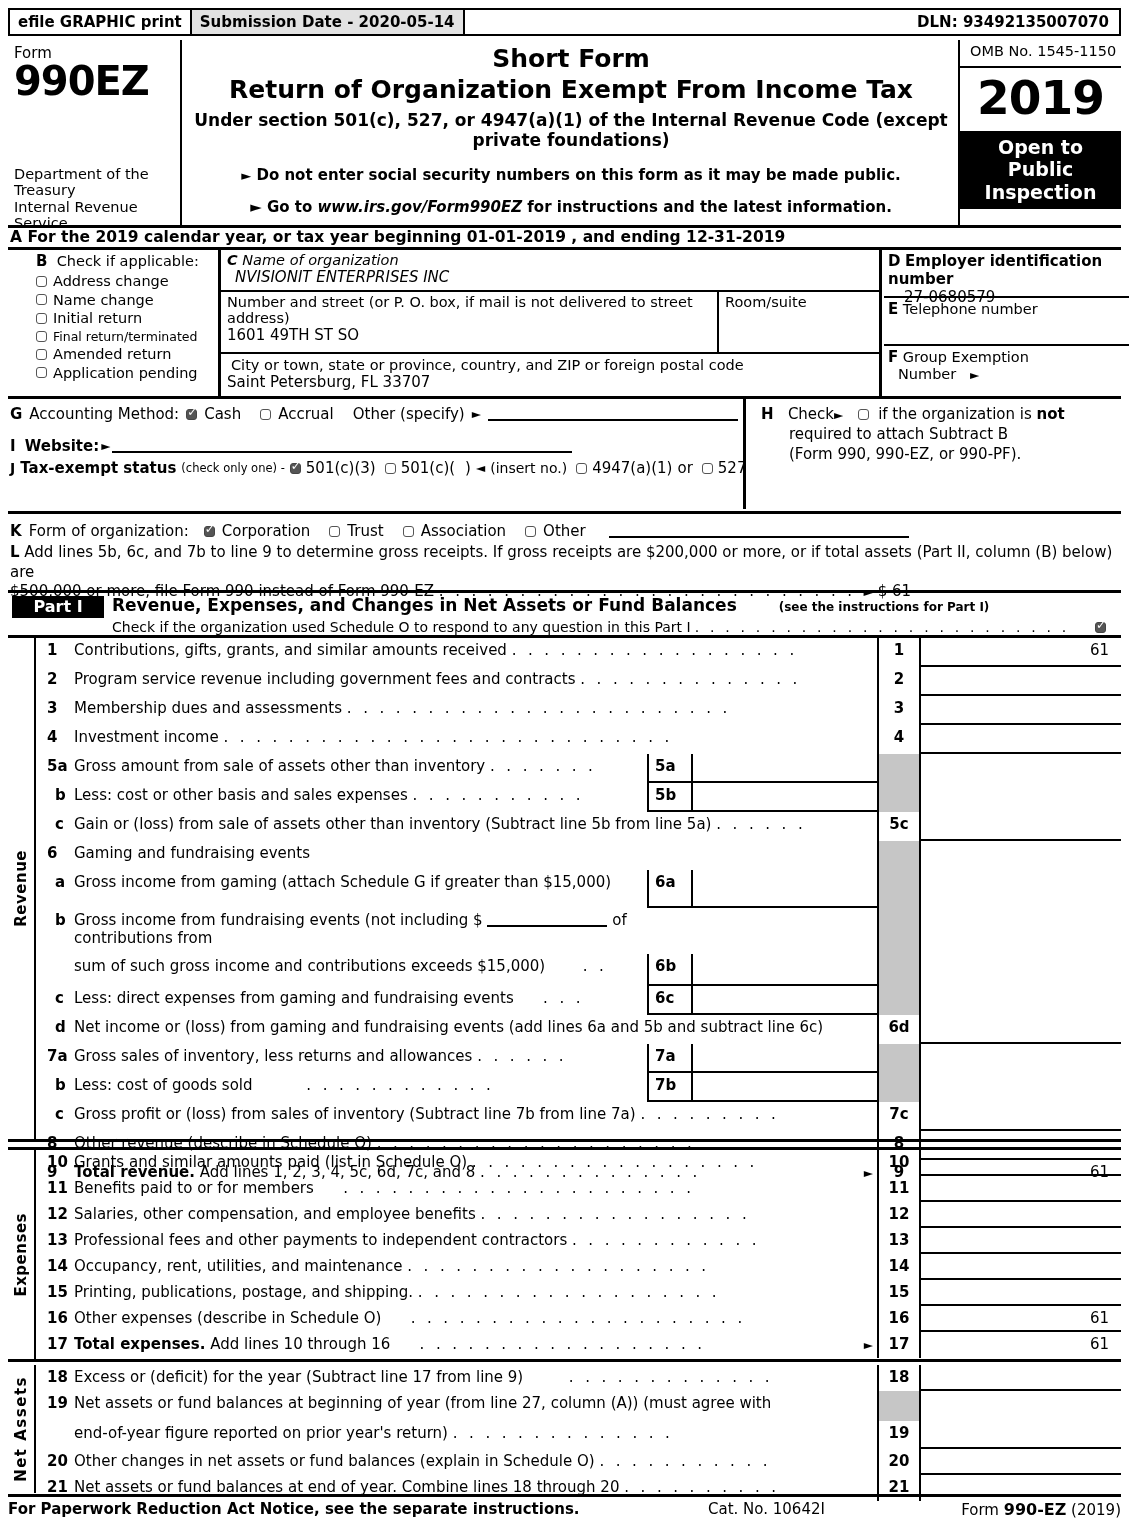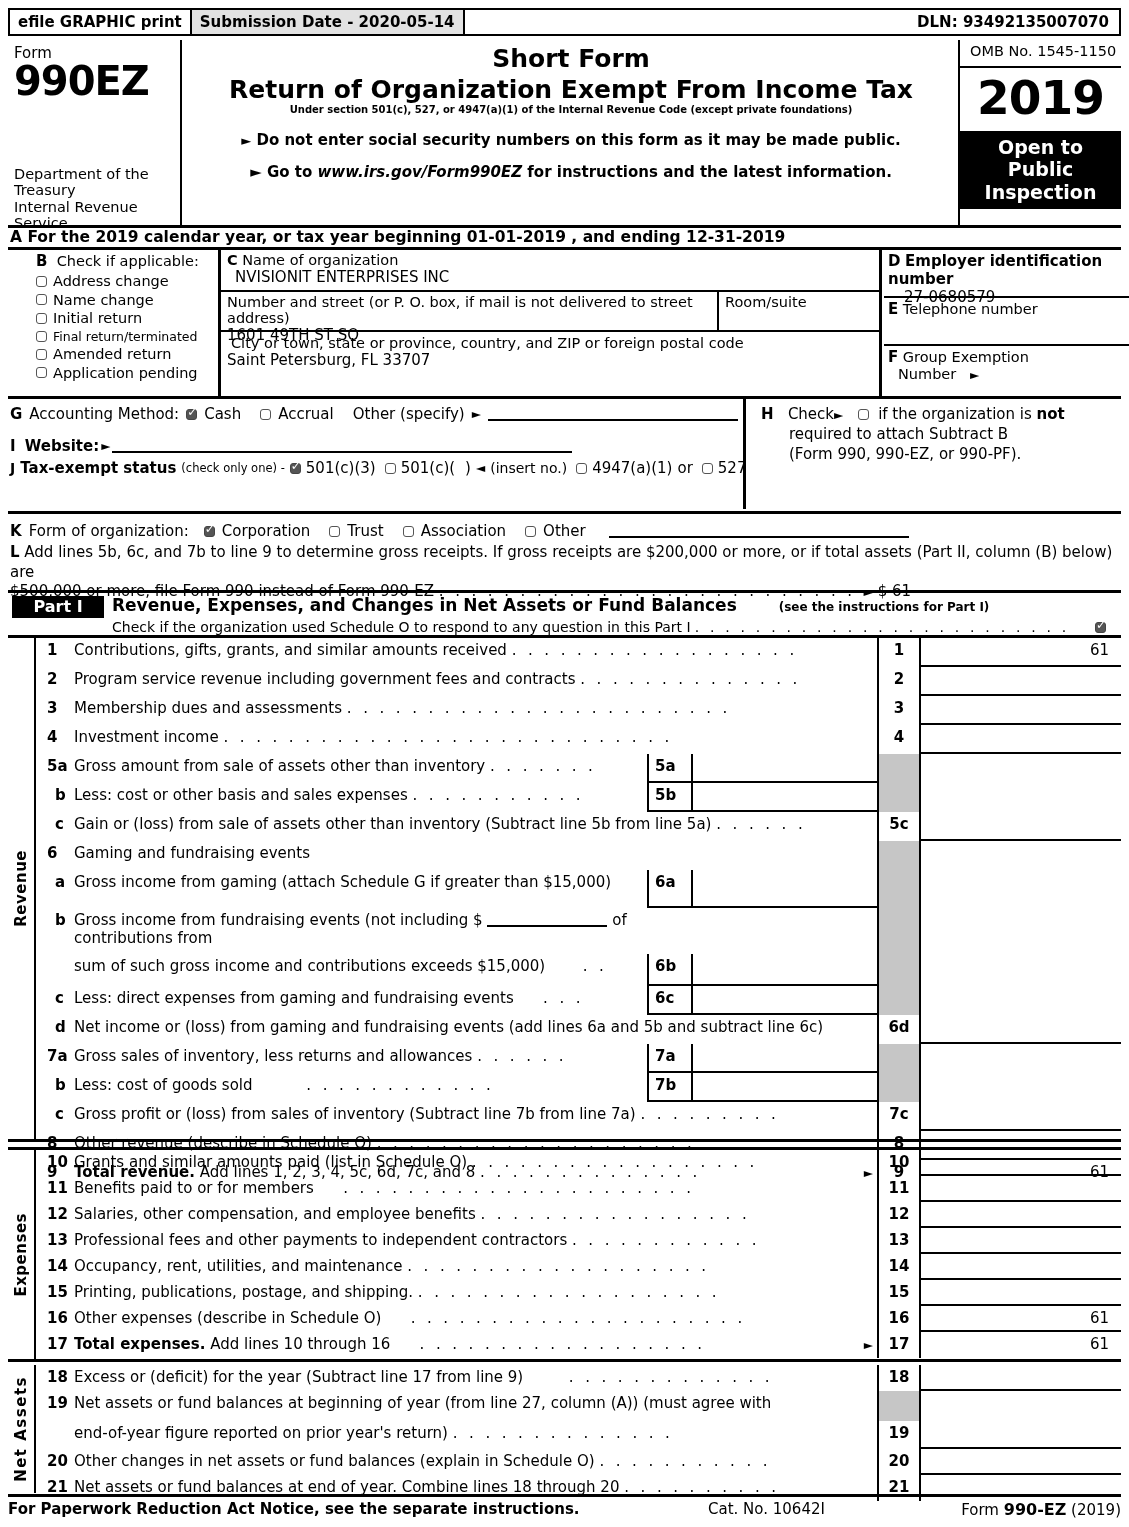--- a/index.html
+++ b/index.html
@@ -42,21 +42,21 @@
     padding:4px 6px;
   }
   .hdr-left .lbl-form { font-size:15px; }
   .hdr-left .formno { font-size:40px; font-weight:bold; letter-spacing:-1px; margin-top:-4px;}
   .hdr-left .dept { font-size:14.5px; line-height:1.12; position:absolute; bottom:-6px; left:6px; }
 
   .hdr-mid { position:absolute; left:176px; top:0; width:774px; height:185px;
              text-align:center; }
   .title-short { font-size:25px; font-weight:bold; margin-top:4px; }
   .title-main { font-size:25px; font-weight:bold; margin-top:2px; }
-  .subtitle { font-size:10px; font-weight:bold; }
+  .subtitle { font-size:17px; font-weight:bold; margin-top:6px; }
   .bullet-line { font-size:15px; font-weight:bold; margin-top:16px; }
   .bullet-line .tri { font-size:13px; }
   .bullet-line2 { font-size:15px; font-weight:bold; margin-top:14px; }
   .url { font-style:italic; font-weight:bold; }
 
   .hdr-right { position:absolute; left:950px; top:0; width:163px; height:185px;
                border-left:2px solid #000; }
   .omb { font-size:14.5px; padding:3px 0 0 10px; border-bottom:2px solid #000; height:28px; }
   .yearbox { height:62px; text-align:center; }
   .yearbox .yr { font-size:47px; font-weight:bold; letter-spacing:-1px; line-height:60px; }
@@ -89,22 +89,22 @@
   .cbox.checked::after {
     content:"✓"; position:absolute; left:0px; top:-4px; color:#fff;
     font-size:12px; line-height:13px; font-weight:bold;
   }
 
   .colC { position:absolute; left:186px; top:0; width:664px; height:146px;
           border-left:3px solid #000; border-right:3px solid #000; }
   .cRow { border-bottom:2px solid #000; padding:2px 6px; }
   .cRow .cap { font-size:14.5px; }
   .cRow .val { font-size:15px; }
-  .cRow1 { height:42px; }
-  .cRow2 { height:40px; display:flex; padding:0; }
+  .cRow1 { height:42px;font-style:italic; }
+  .cRow2 { height:62px; display:flex; padding:0; }
   .cRow2 .left { flex:1; padding:2px 6px; border-right:2px solid #000; }
   .cRow2 .right { width:160px; padding:2px 6px; }
   .cRow3 { height:56px; border-bottom:none; padding:3px 6px; }
 
   .colD { position:absolute; left:852px; top:0; width:261px; height:146px; }
   .dRow { padding:2px 4px; }
   .dRow1 { height:48px; border-bottom:2px solid #000; }
   .dRow2 { height:48px; border-bottom:2px solid #000; }
   .dRow3 { height:50px; }
   .dRow .cap { font-size:14.5px; }

